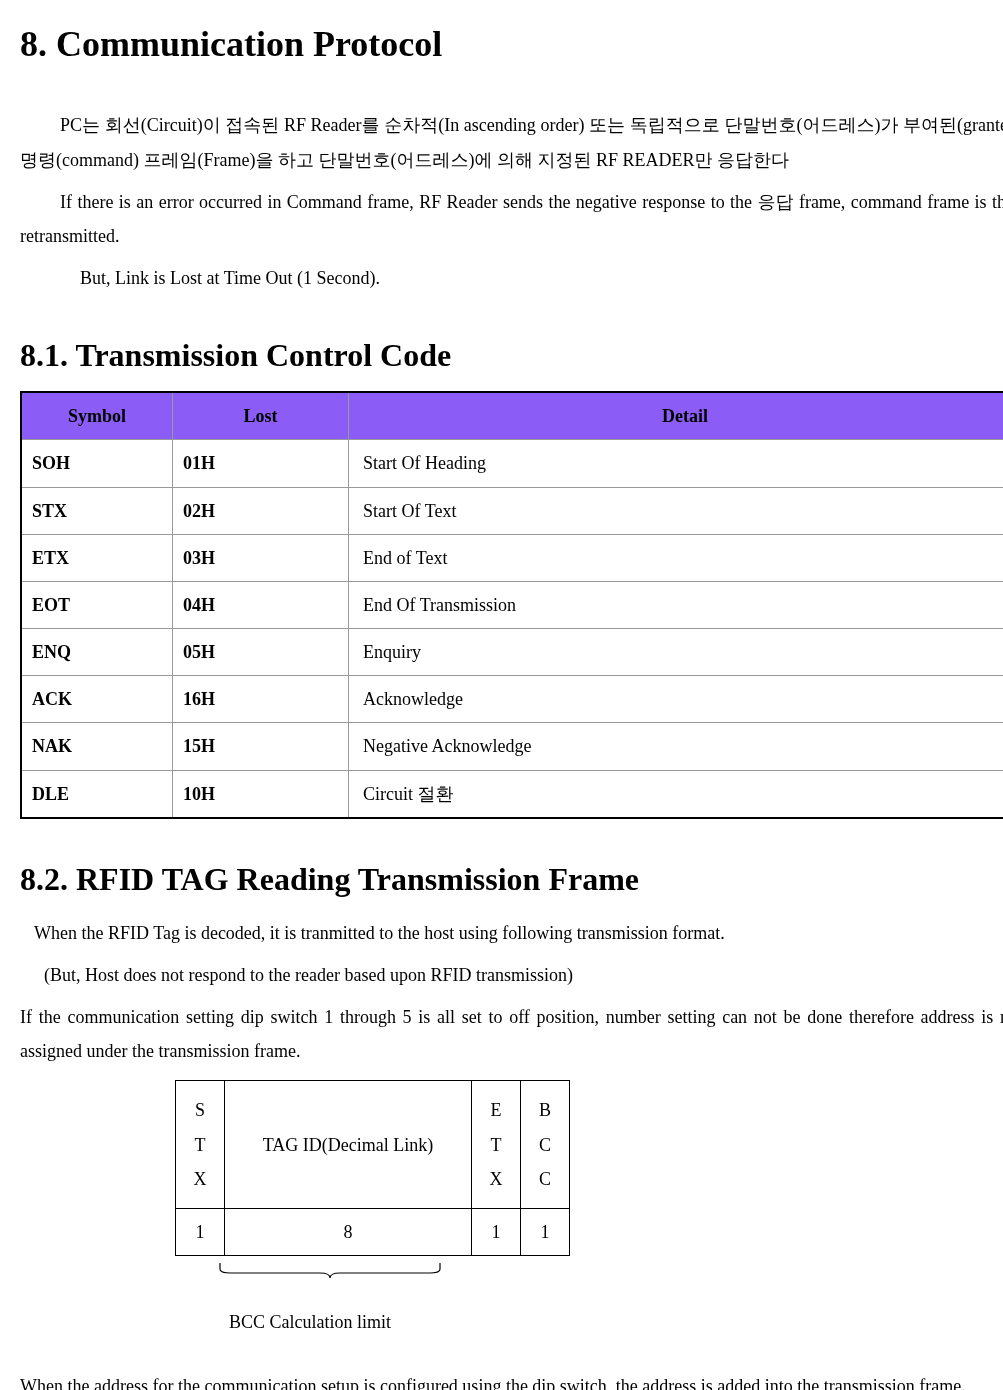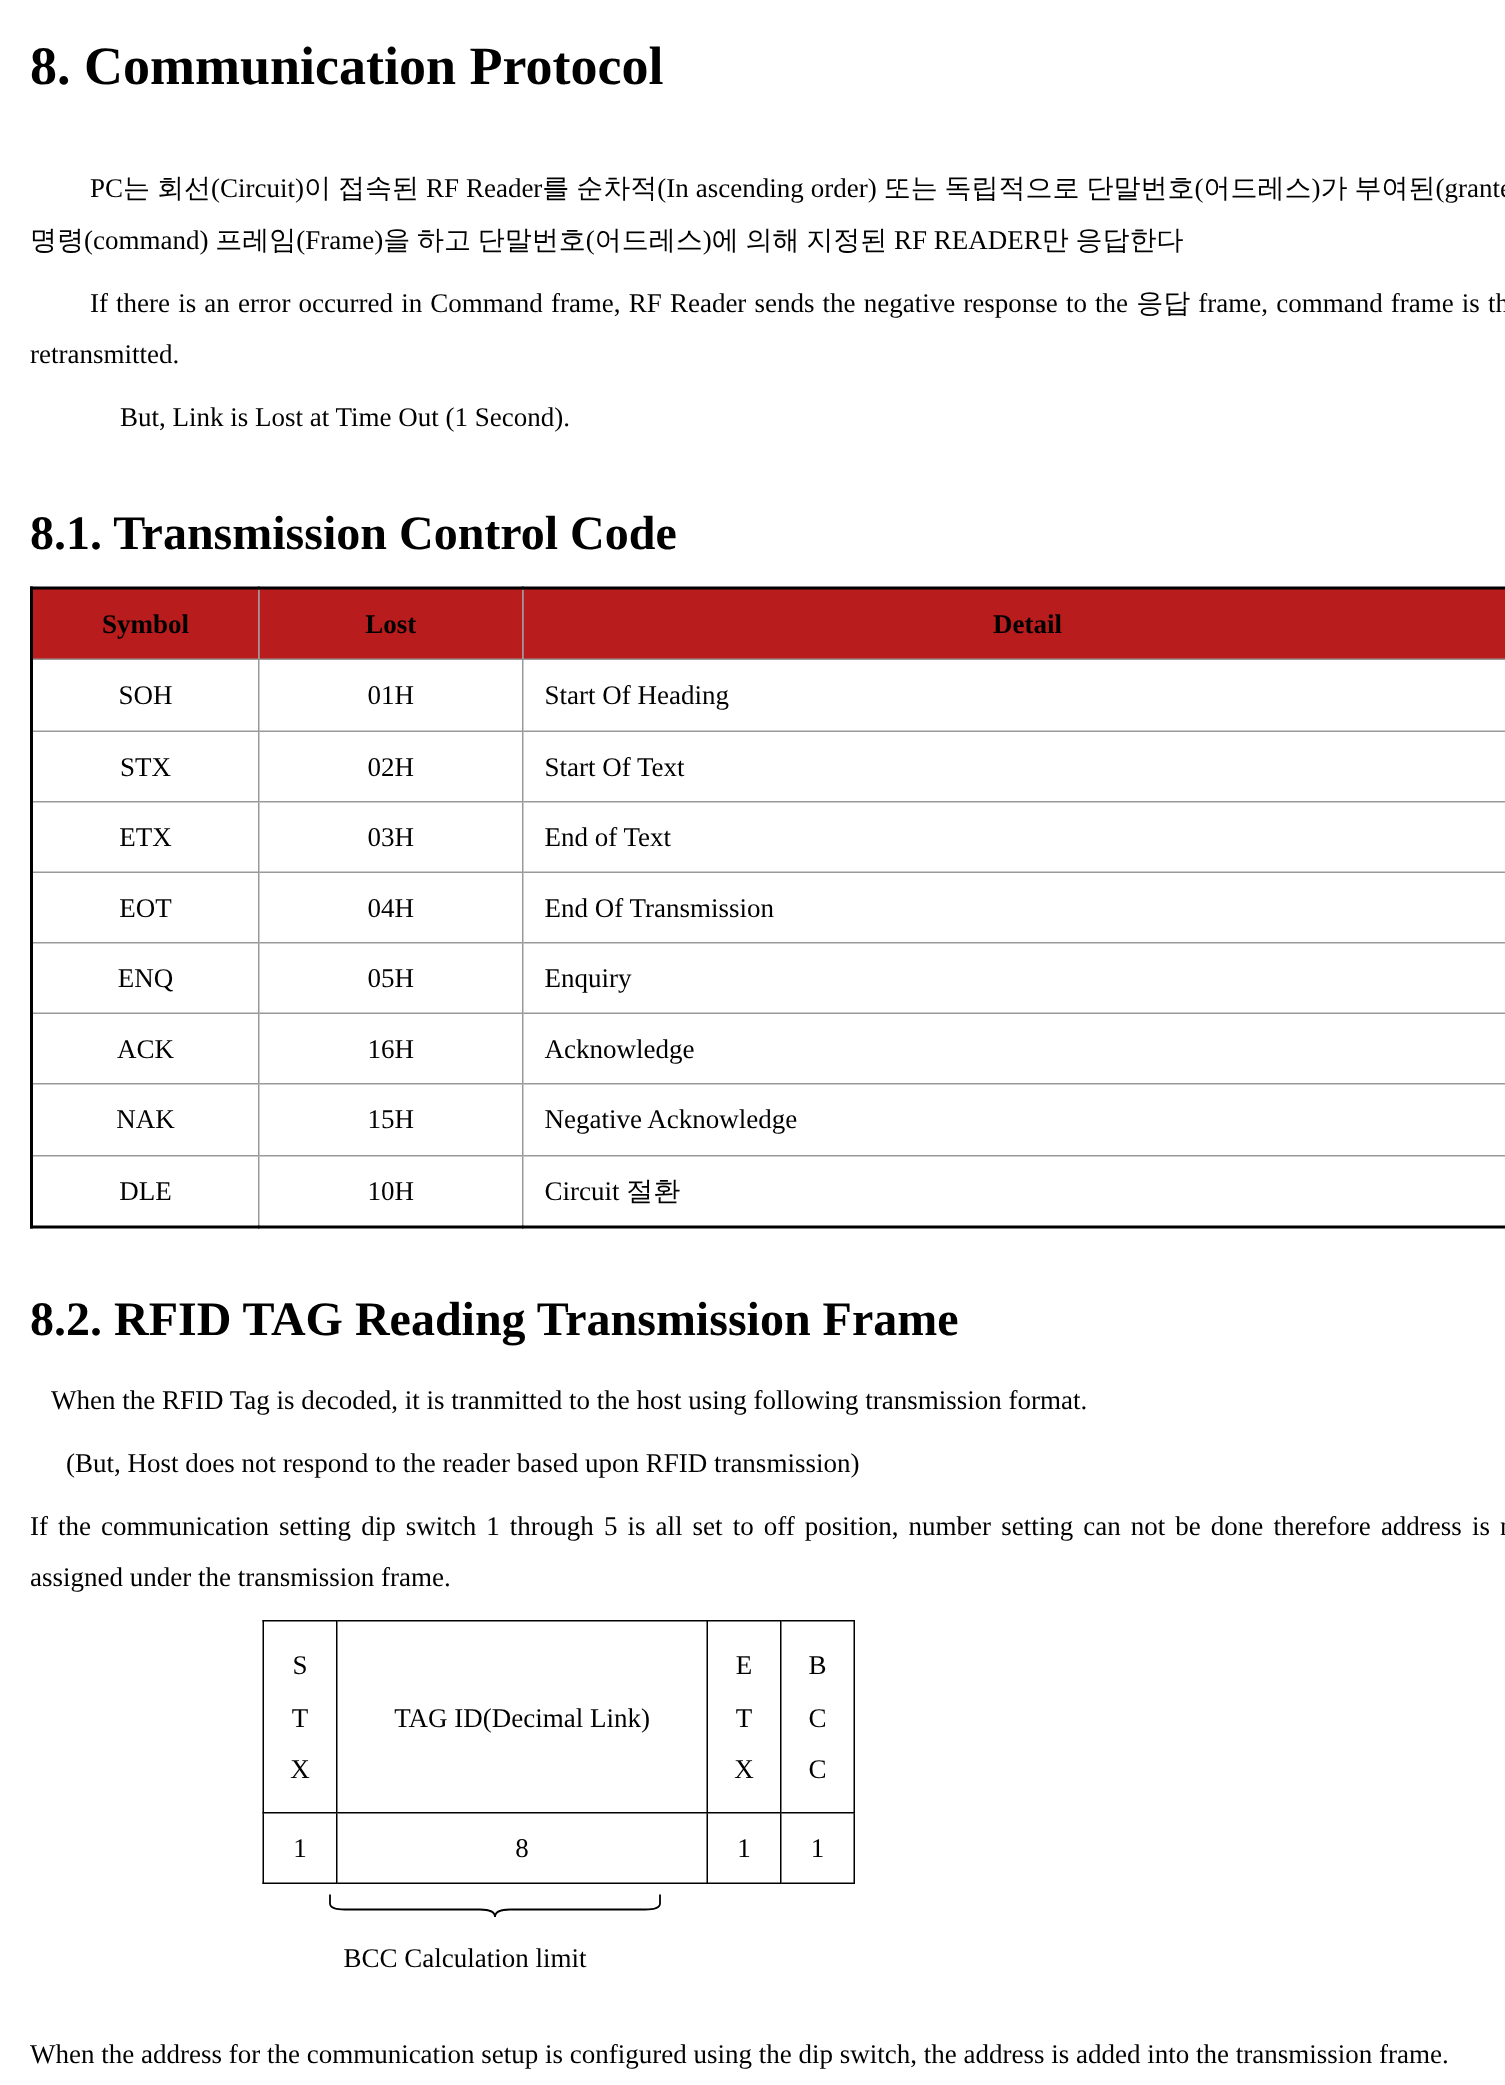--- a/index.html
+++ b/index.html
@@ -37,27 +37,28 @@
       margin-top: 2px;
       border: 2px solid #000;
     }
     table.codes th, table.codes td {
       border: 1px solid #999;
       padding: 6px 10px;
       font-size: 18px;
       vertical-align: middle;
     }
     table.codes th {
-      background: #b91c1c;
+      background: #8b5cf6;
       text-align: center;
       font-weight: bold;
       height: 26px;
     }
     table.codes td.center {
-      text-align: center;
+      text-align: left;
+      font-weight: bold;
     }
     table.codes td.left {
       text-align: left;
       padding-left: 14px;
     }
     .col-symbol { width: 130px; }
     .col-code { width: 155px; }
     .frame {
       border-collapse: collapse;
       margin: 12px 0 0 155px;
@@ -86,21 +87,21 @@
       height: 18px;
     }
     .bracket-svg {
       width: 270px;
       height: 18px;
     }
     .bcc-label {
       margin-left: 155px;
       width: 270px;
       text-align: center;
-      margin-top: 14px;
+      margin-top: 31px;
       font-size: 18px;
     }
     .section-82-body {
       margin-top: 6px;
     }
   </style>
 </head>
 <body>
 
 <h1>8. Communication Protocol</h1>

